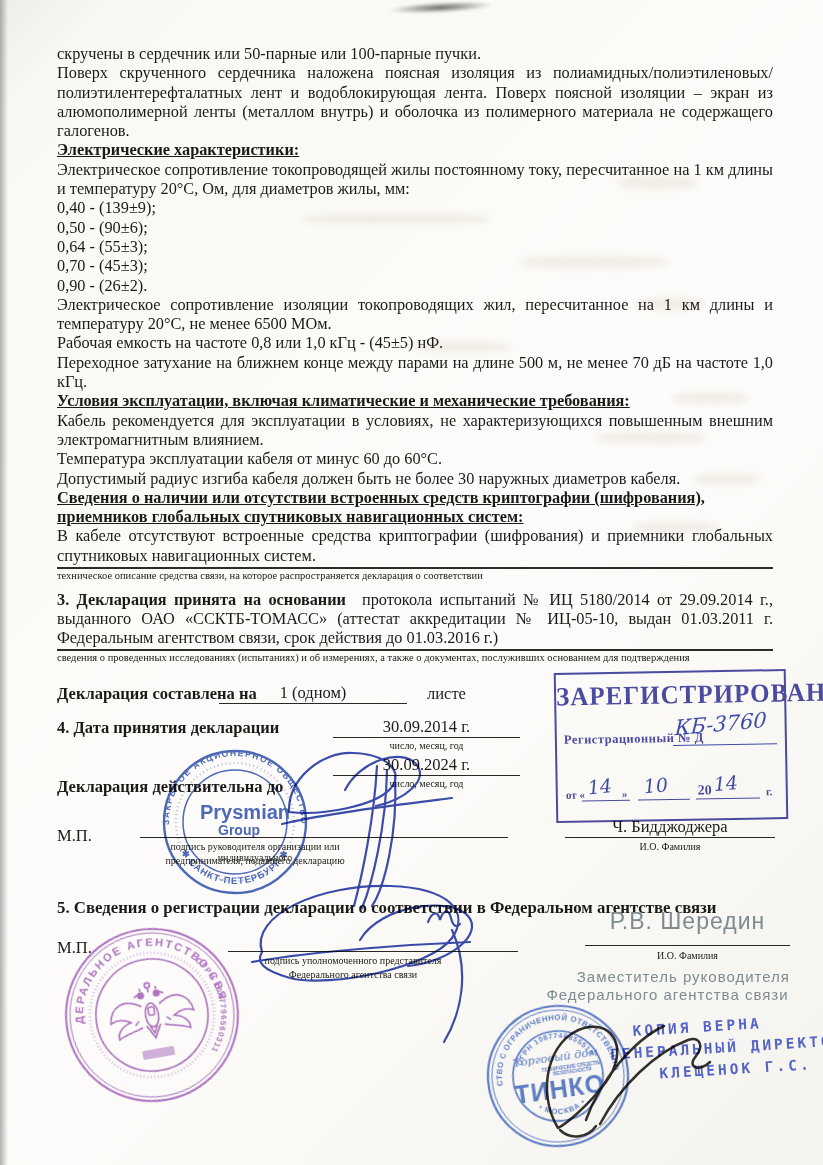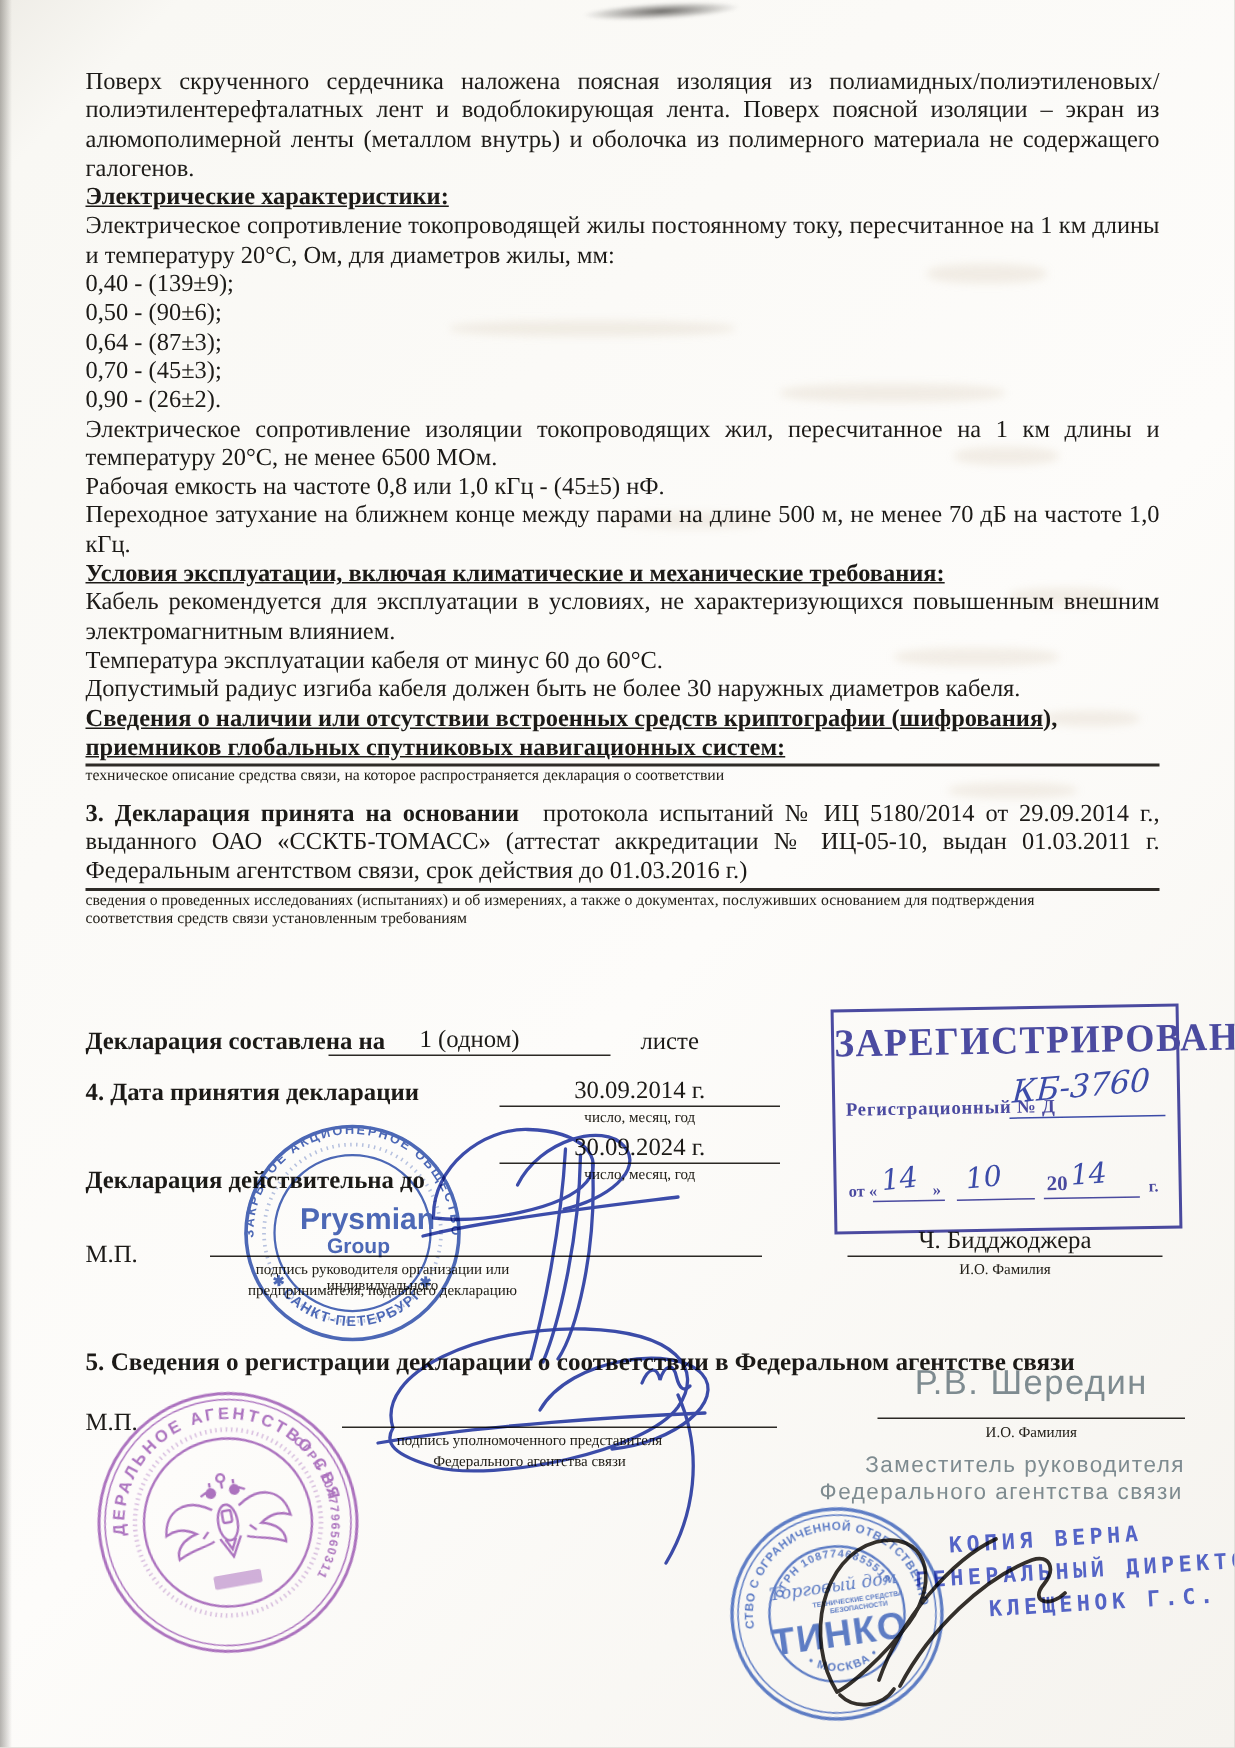--- a/index.html
+++ b/index.html
@@ -88,42 +88,43 @@
     <div class="bleed" style="left:520px;top:256px;width:150px;height:12px;"></div>
     <div class="bleed" style="left:636px;top:298px;width:70px;height:12px;"></div>
     <div class="bleed" style="left:414px;top:342px;width:96px;height:10px;"></div>
     <div class="bleed" style="left:672px;top:392px;width:76px;height:12px;"></div>
     <div class="bleed" style="left:596px;top:432px;width:110px;height:12px;"></div>
     <div class="bleed" style="left:694px;top:474px;width:66px;height:10px;"></div>
     <div class="bleed" style="left:632px;top:522px;width:86px;height:10px;"></div>
   </div>
 
   <div class="flow">
+    <p class="nj">скручены в сердечник или 50-парные или 100-парные пучки.</p>
     <p>Поверх скрученного сердечника наложена поясная изоляция из  полиамидных/​полиэтиленовых/​полиэтилентерефталатных лент и водоблокирующая лента. Поверх поясной изоляции – экран из алюмополимерной ленты (металлом внутрь) и оболочка из полимерного материала не содержащего галогенов.</p>
     <h3>Электрические характеристики:</h3>
     <p>Электрическое сопротивление токопроводящей жилы постоянному току, пересчитанное на 1 км длины и температуру 20°С, Ом, для диаметров жилы, мм:</p>
     <p class="nj">0,40 - (139±9);</p>
     <p class="nj">0,50 - (90±6);</p>
-    <p class="nj">0,64 - (87±3);</p>
+    <p class="nj">0,64 - (55±3);</p>
     <p class="nj">0,70 - (45±3);</p>
     <p class="nj">0,90 - (26±2).</p>
     <p>Электрическое сопротивление изоляции токопроводящих жил, пересчитанное на 1 км длины и температуру 20°С, не менее 6500 МОм.</p>
     <p class="nj">Рабочая емкость на частоте 0,8 или 1,0 кГц - (45±5) нФ.</p>
     <p>Переходное затухание на ближнем конце между парами на длине 500 м, не менее 70 дБ на частоте 1,0 кГц.</p>
     <h3>Условия эксплуатации, включая климатические и механические требования:</h3>
     <p>Кабель рекомендуется для эксплуатации в условиях, не характеризующихся повышенным внешним электромагнитным влиянием.</p>
     <p class="nj">Температура эксплуатации кабеля от минус 60 до 60°С.</p>
     <p class="nj">Допустимый радиус изгиба кабеля должен быть не более 30 наружных диаметров кабеля.</p>
     <h3>Сведения о наличии или отсутствии встроенных средств криптографии (шифрования), приемников глобальных спутниковых навигационных систем:</h3>
+    <p>В кабеле отсутствуют встроенные средства криптографии (шифрования) и приемники глобальных спутниковых навигационных систем.</p>
     <hr class="rule">
     <p class="cap">техническое описание средства связи, на которое распространяется декларация о соответствии</p>
     <p class="s3"><b>3. Декларация принята на основании</b><span class="gap"></span><span>протокола испытаний № ИЦ 5180/​2014 от 29.09.2014 г., выданного ОАО «ССКТБ-ТОМАСС» (аттестат аккредитации № ИЦ-05-10, выдан 01.03.2011 г. Федеральным агентством связи, срок действия до 01.03.2016 г.)</span></p>
     <hr class="rule">
     <p class="cap">сведения о проведенных исследованиях (испытаниях) и об измерениях, а также о документах, послуживших основанием для подтверждения</p>
-    <p class="cap">соответствия средств связи установленным требованиям</p>
   </div>
 
   <div class="abs lbl" style="left:57px;top:684px;">Декларация составлена на</div>
   <div class="abs uval" style="left:219px;top:683px;width:188px;">1 (одном)</div>
   <div class="abs uline" style="left:219px;top:684px;width:188px;height:19px;"></div>
   <div class="abs plain" style="left:427px;top:684px;">листе</div>
 
   <div class="abs lbl" style="left:57px;top:718px;">4. Дата принятия декларации</div>
   <div class="abs uval" style="left:333px;top:717px;width:187px;">30.09.2014 г.</div>
   <div class="abs uline" style="left:333px;top:718px;width:187px;height:19px;"></div>

